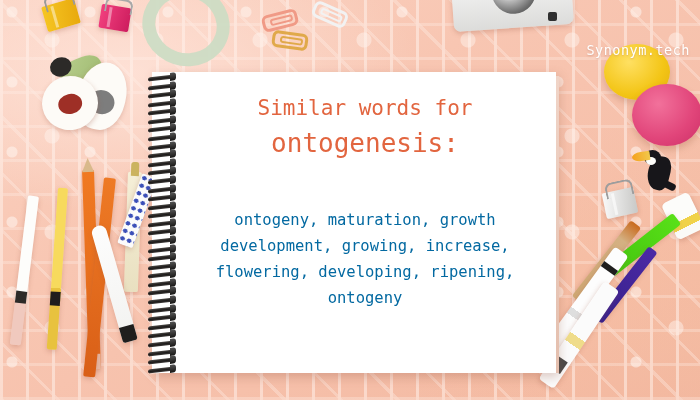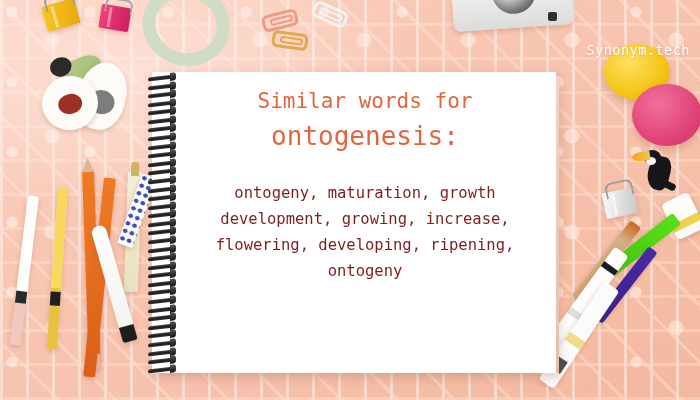--- a/index.html
+++ b/index.html
@@ -97,37 +97,37 @@
   
   .page-text {
     position: absolute;
     left: 178px;
     top: 72px;
     width: 374px;
     height: 301px;
     text-align: center;
   }
   .title-small {
-    margin-top: 16px;
+    margin-top: 23px;
     font-size: 21px;
     letter-spacing: 0px;
     color: #e2653f;
     line-height: 1.3;
   }
   .title-word {
     margin-top: 5px;
     font-size: 26px;
     color: #e2653f;
     line-height: 1.3;
   }
   .synonyms {
-    margin-top: 26px;
+    margin-top: 46px;
     font-size: 15.5px;
     line-height: 26px;
-    color: #7f1d1d;
+    color: #0369a1;
     padding: 0 6px;
   }
 
   
   .watermark {
     position: absolute;
     right: 10px;
     top: 6px;
     font-size: 13.5px;
     color: #ffffff;

